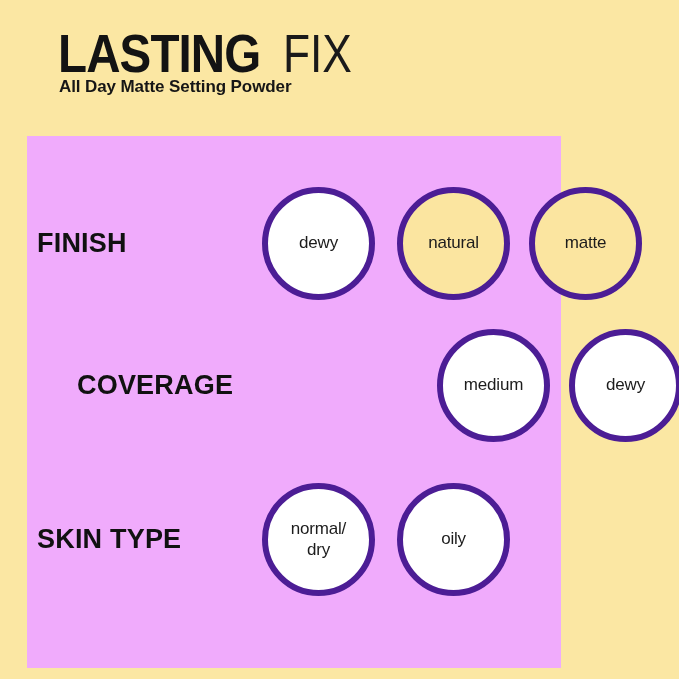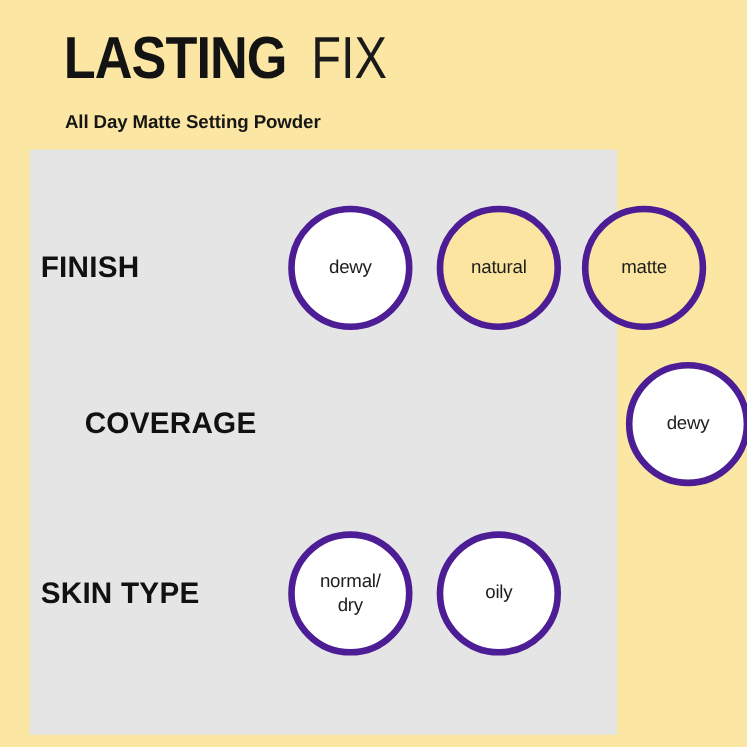--- a/index.html
+++ b/index.html
@@ -62,36 +62,36 @@
     letter-spacing: 0px;
     color: #1a1a1a;
     transform: scaleX(0.82);
     transform-origin: left bottom;
     margin-left: -5px;
   }
 
   #subtitle {
     position: absolute;
     left: 35px;
-    top: 101px;
+    top: 77px;
     font-size: 17px;
     font-weight: 700;
     letter-spacing: -0.1px;
     color: #161616;
     white-space: nowrap;
   }
 
   
   #card {
     position: absolute;
     left: 27px;
     top: 136px;
     width: 534px;
     height: 532px;
-    background: #e5e5e5;
+    background: #f0abfc;
   }
 
   
   .row {
     position: absolute;
     left: 0;
     width: 638px;
     height: 142px;
   }
 
@@ -169,20 +169,21 @@
       <div class="bubbles">
         <div class="bubble col-0">dewy</div>
         <div class="bubble col-1 highlight">natural</div>
         <div class="bubble col-2 highlight">matte</div>
       </div>
     </div>
 
     <div class="row row-1">
       <div class="row-label">COVERAGE</div>
       <div class="bubbles">
+        <div class="bubble col-1">medium</div>
         <div class="bubble col-2">dewy</div>
       </div>
     </div>
 
     <div class="row row-2">
       <div class="row-label">SKIN TYPE</div>
       <div class="bubbles">
         <div class="bubble col-0">normal/
 dry</div>
         <div class="bubble col-1">oily</div>

